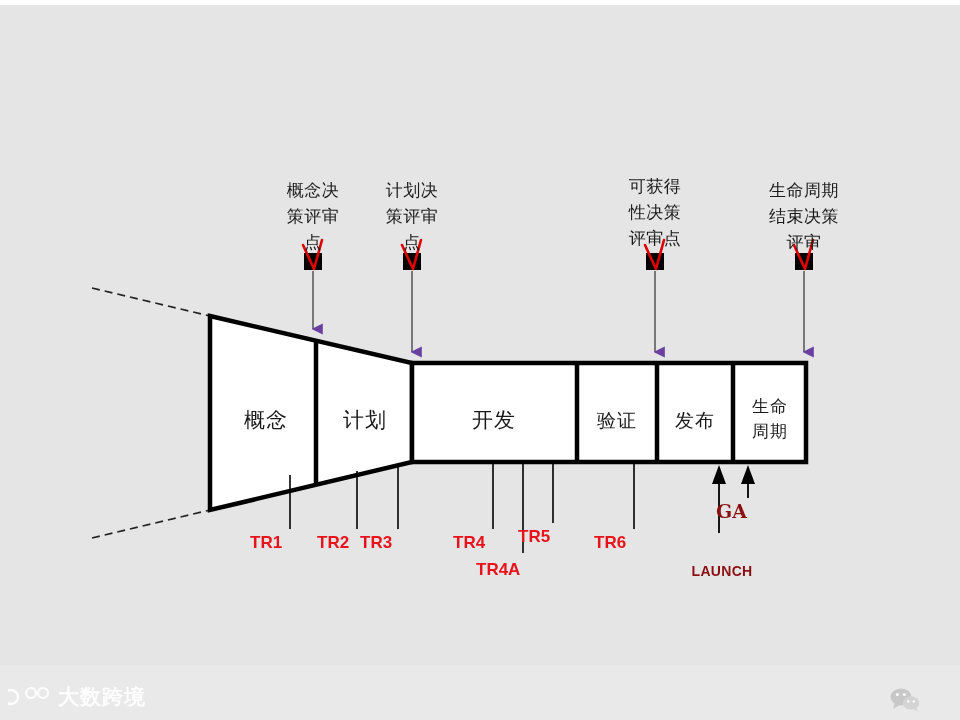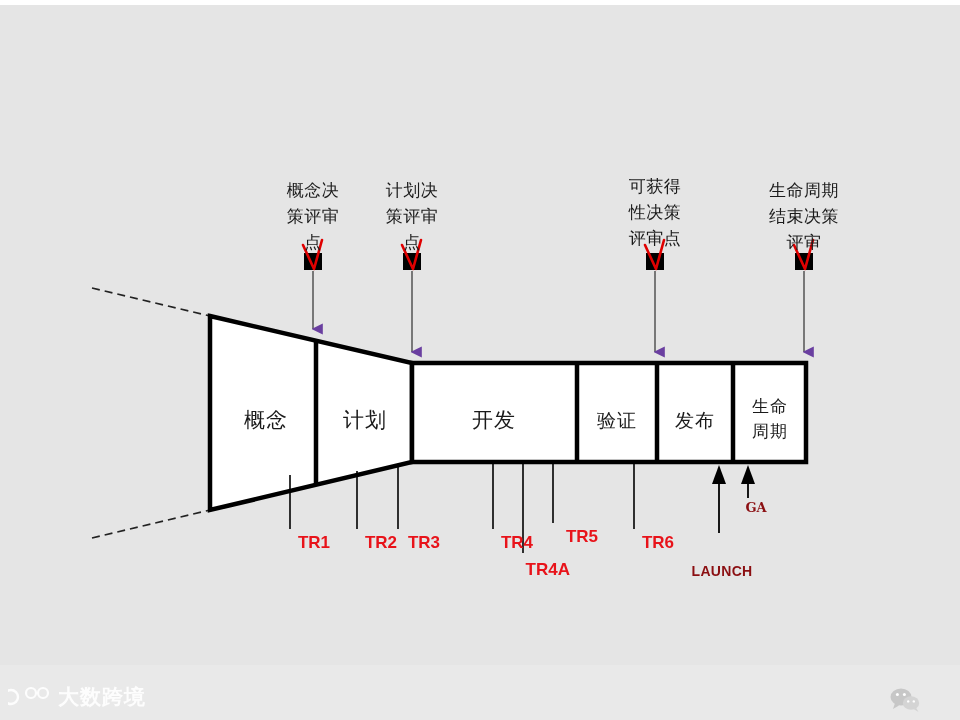--- a/index.html
+++ b/index.html
@@ -44,41 +44,41 @@
     text-align: center;
     white-space: pre-line;
     letter-spacing: 1px;
   }
   .tr-label {
     position: absolute;
     color: #e8131a;
     font-weight: bold;
     font-size: 17px;
     font-family: "Liberation Sans", "DejaVu Sans", sans-serif;
-    text-align: right;
+    text-align: left;
     white-space: nowrap;
   }
   .dark-red-sans {
     position: absolute;
     color: #8b0f12;
     font-weight: bold;
     font-size: 14px;
     font-family: "Liberation Sans", "DejaVu Sans", sans-serif;
     text-align: center;
     white-space: nowrap;
     letter-spacing: 0.3px;
     margin-top: 28px;
   }
   .dark-red-serif {
     position: absolute;
     color: #8b0f12;
     font-weight: bold;
-    font-size: 13px;
+    font-size: 19px;
     font-family: "DejaVu Serif", "Liberation Serif", serif;
-    text-align: center;
+    text-align: left;
     white-space: nowrap;
   }
   
   #footer-bar {
     position: absolute;
     left: 0;
     bottom: 0;
     width: 960px;
     height: 60px;
     background: #e9e9e9;

